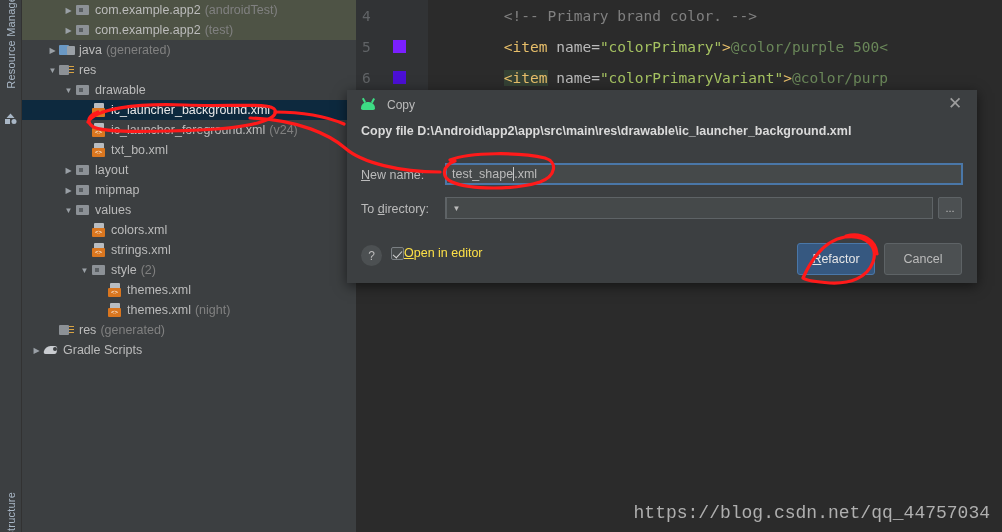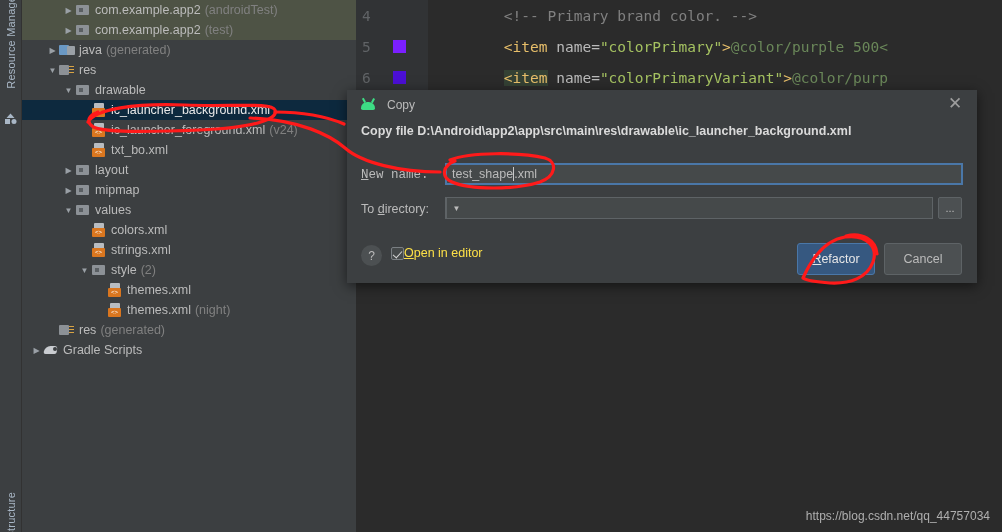--- a/index.html
+++ b/index.html
@@ -254,22 +254,22 @@
   .cm { color: #808080; }        
   .tg { color: #E8BF6A; }        
   .at { color: #BABABA; }        
   .vl { color: #A5C261; }        
   .tx { color: #6A8759; }        
   .hl-token { background: #344134; }
   .watermark {
     position: absolute;
     right: 12px; bottom: 9px;
     color: #AFAFAF;
-    font-size: 12px;
-    font-family: Liberation Sans, sans-serif;
+    font-size: 18px;
+    font-family: Liberation Mono, monospace;
   }
 
   
   .dialog {
     position: absolute;
     left: 347px; top: 90px;
     width: 630px; height: 193px;
     background: #3C3F41;
     box-shadow: 0 3px 12px rgba(0,0,0,0.55);
   }
@@ -322,21 +322,21 @@
     font-weight: bold;
     white-space: nowrap;
   }
   .row-label {
     position: absolute;
     color: #BBBBBB;
     font-size: 12.5px;
     white-space: nowrap;
   }
   .ul { text-decoration: underline; }
-  .newname-label { left: 14px; top: 78px; font-family: Liberation Mono, monospace; }
+  .newname-label { left: 14px; top: 78px; }
   .todir-label { left: 14px; top: 112px; }
   .field {
     position: absolute;
     background: #45494A;
     border: 2px solid #4A77A8;
     height: 22px;
     display: flex;
     align-items: center;
     padding: 0 5px;
     color: #BBBBBB;

